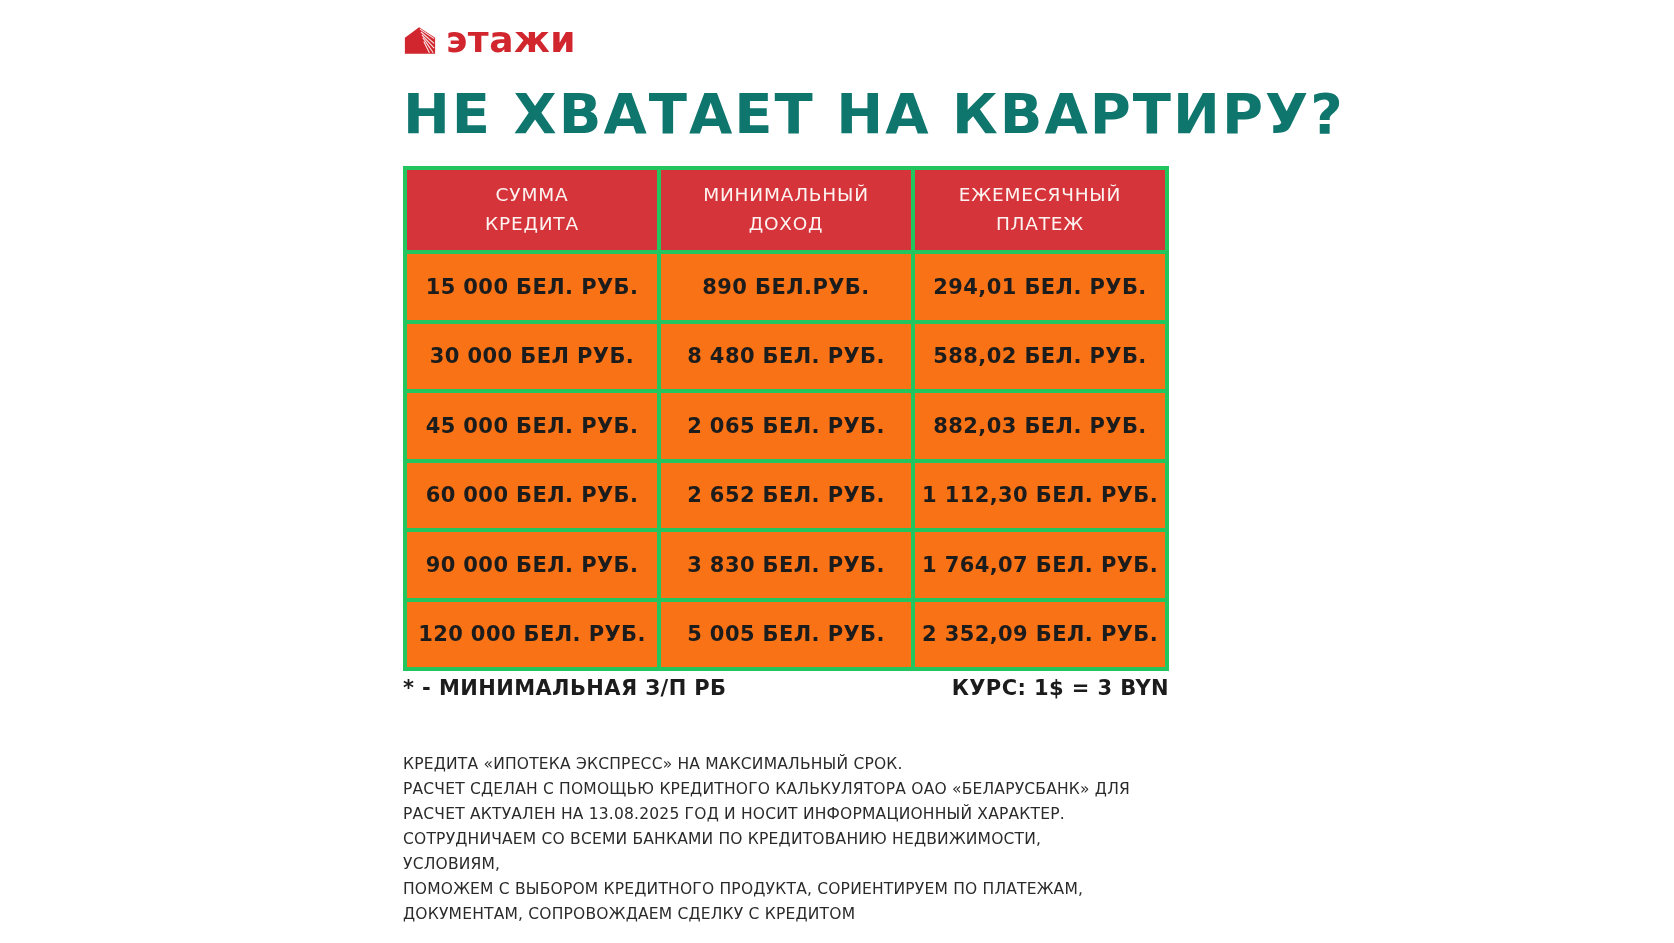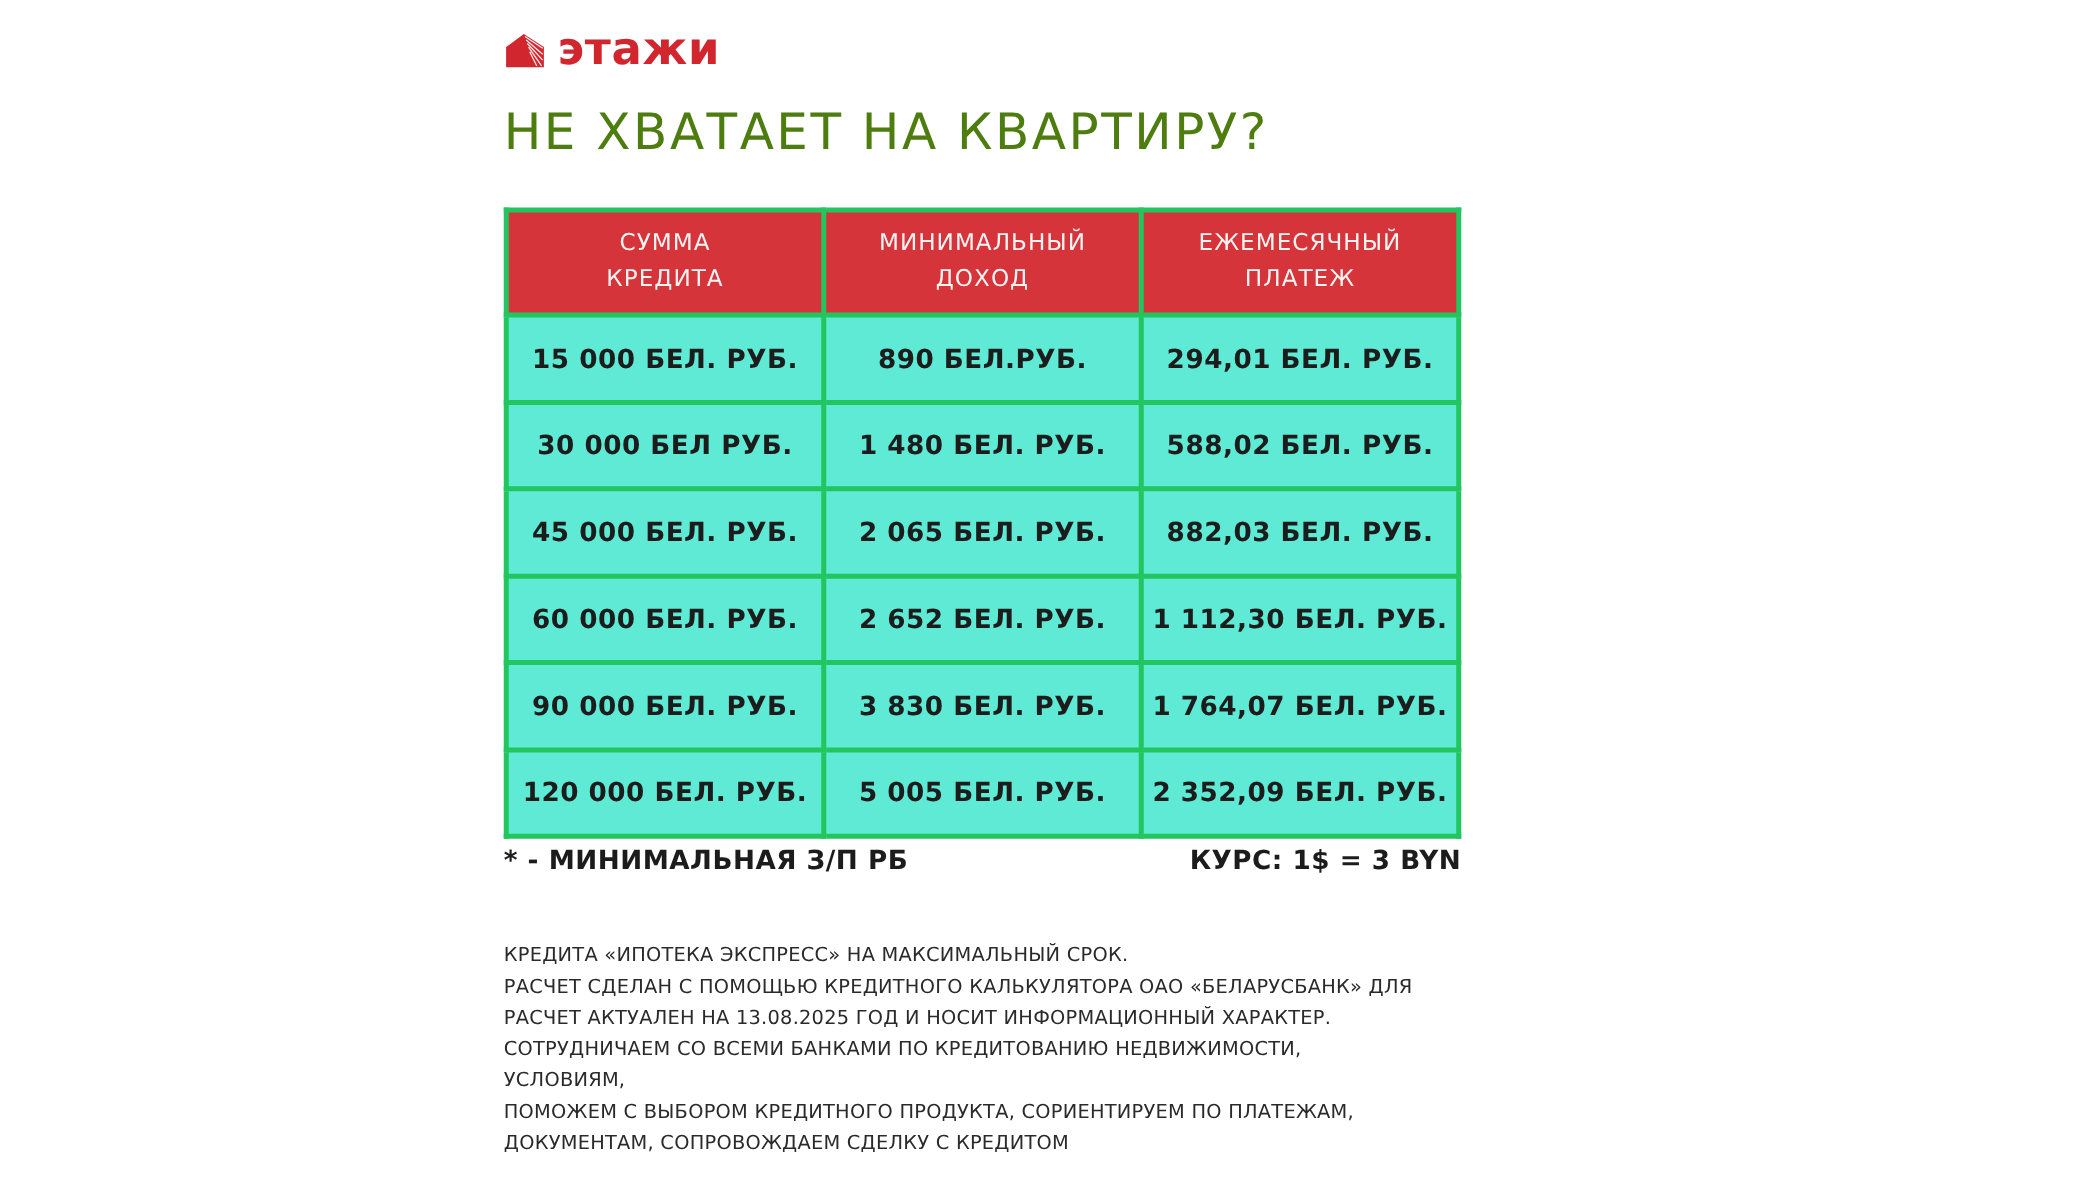--- a/index.html
+++ b/index.html
@@ -38,23 +38,23 @@
     letter-spacing: 0.5px;
     line-height: 1;
   }
 
   
   .title {
     position: absolute;
     left: 0;
     top: 86px;
     width: 780px;
-    color: #4d7c0f;
-    font-size: 40px;
-    font-weight: 400;
+    color: #0f766e;
+    font-size: 56px;
+    font-weight: 700;
     letter-spacing: 2px;
     white-space: nowrap;
     line-height: 1;
   }
 
   
   .credit-table {
     position: absolute;
     left: 0;
     top: 166px;
@@ -70,21 +70,21 @@
   .credit-table th {
     background: #d5343b;
     color: #fdf4f2;
     font-size: 18.5px;
     font-weight: 500;
     letter-spacing: 0.8px;
     height: 78px;
     line-height: 1.55;
   }
   .credit-table td {
-    background: #5eead4;
+    background: #f97316;
     color: #1c1c1c;
     font-size: 21px;
     font-weight: 700;
     letter-spacing: 0.4px;
     height: 63.5px;
   }
 
   
   .footnote {
     position: absolute;
@@ -155,21 +155,21 @@
         </tr>
       </thead>
       <tbody>
         <tr>
           <td>15 000 БЕЛ. РУБ.</td>
           <td>890 БЕЛ.РУБ.</td>
           <td>294,01 БЕЛ. РУБ.</td>
         </tr>
         <tr>
           <td>30 000 БЕЛ РУБ.</td>
-          <td>1 480 БЕЛ. РУБ.</td>
+          <td>8 480 БЕЛ. РУБ.</td>
           <td>588,02 БЕЛ. РУБ.</td>
         </tr>
         <tr>
           <td>45 000 БЕЛ. РУБ.</td>
           <td>2 065 БЕЛ. РУБ.</td>
           <td>882,03 БЕЛ. РУБ.</td>
         </tr>
         <tr>
           <td>60 000 БЕЛ. РУБ.</td>
           <td>2 652 БЕЛ. РУБ.</td>

